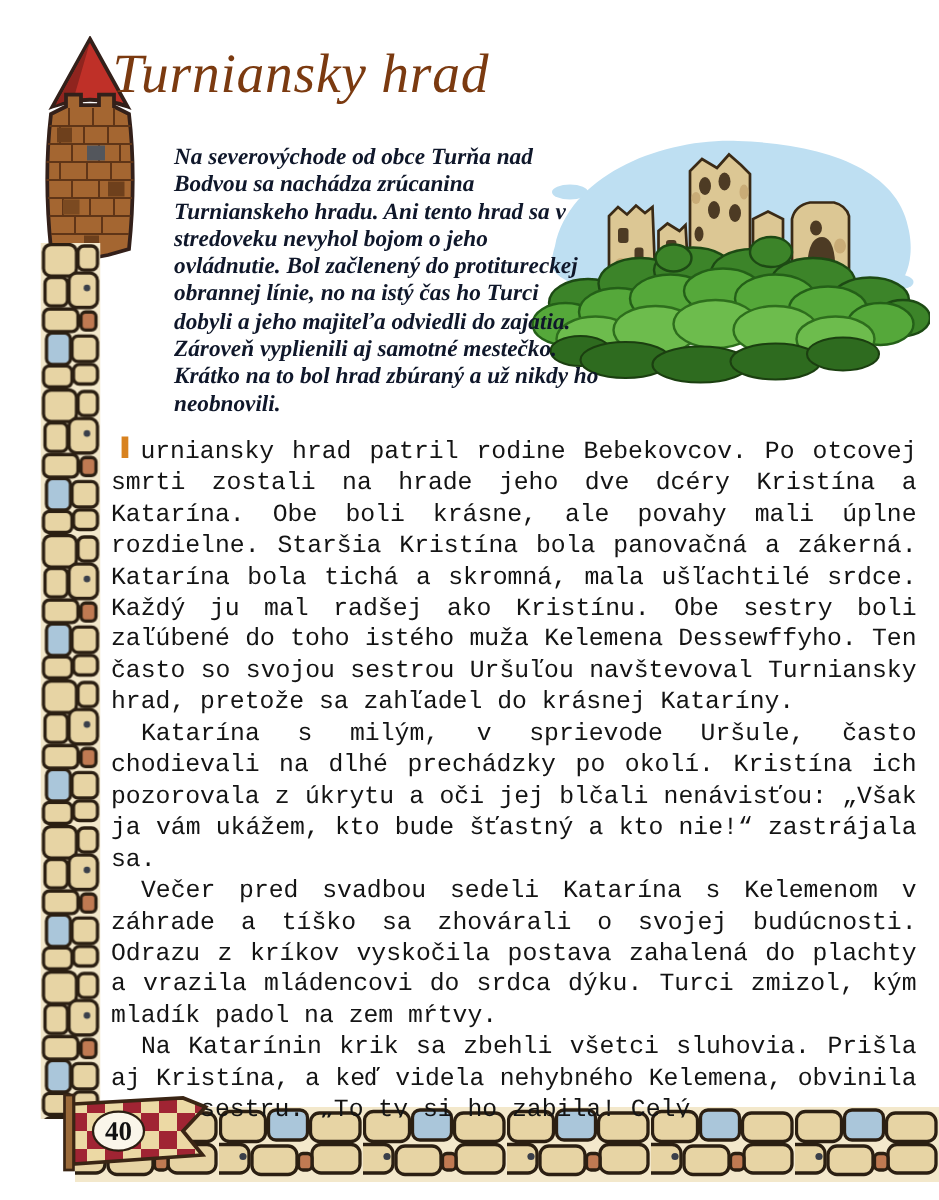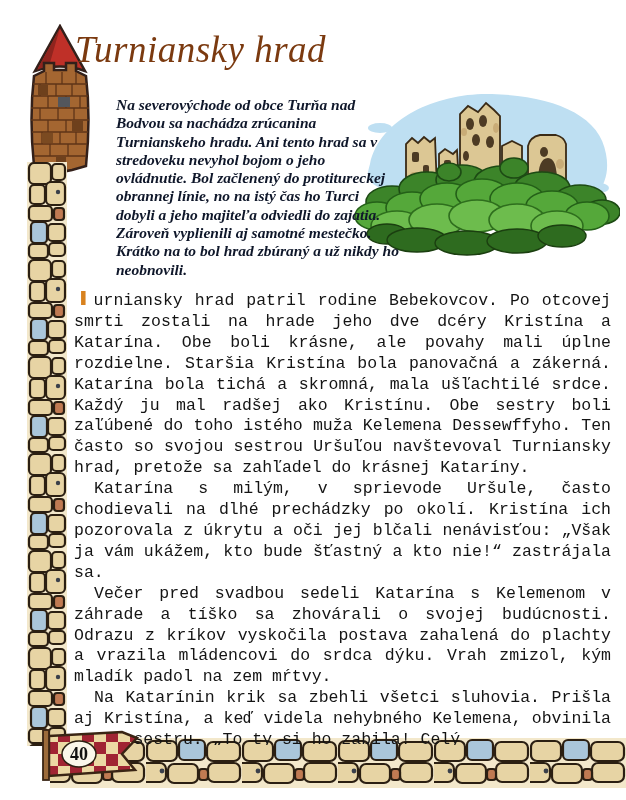--- a/index.html
+++ b/index.html
@@ -197,17 +197,17 @@
     </g>
   </svg>
 
   <h1 class="page-title">Turniansky hrad</h1>
 
   <p class="intro">Na severovýchode od obce Turňa nad Bodvou sa nachádza zrúcanina Turnianskeho hradu. Ani tento hrad sa v stredoveku nevyhol bojom o jeho ovládnutie. Bol začlenený do protitureckej obrannej línie, no na istý čas ho Turci dobyli a jeho majiteľa odviedli do zajatia. Zároveň vyplienili aj samotné mestečko. Krátko na to bol hrad zbúraný a už nikdy ho neobnovili.</p>
 
   <div class="story">
     <p class="first"><span class="dropcap">T</span><span>urniansky hrad patril rodine Bebekovcov. Po otcovej smrti zostali na hrade jeho dve dcéry Kristína a Katarína. Obe boli krásne, ale povahy mali úplne rozdielne. Staršia Kristína bola panovačná a zákerná. Katarína bola tichá a skromná, mala ušľachtilé srdce. Každý ju mal radšej ako Kristínu. Obe sestry boli zaľúbené do toho istého muža Kelemena Dessewffyho. Ten často so svojou sestrou Uršuľou navštevoval Turniansky hrad, pretože sa zahľadel do krásnej Kataríny.</span></p>
     <p>Katarína s milým, v sprievode Uršule, často chodievali na dlhé prechádzky po okolí. Kristína ich pozorovala z úkrytu a oči jej blčali nenávisťou: „Však ja vám ukážem, kto bude šťastný a kto nie!“ zastrájala sa.</p>
-    <p>Večer pred svadbou sedeli Katarína s Kelemenom v záhrade a tíško sa zhovárali o svojej budúcnosti. Odrazu z kríkov vyskočila postava zahalená do plachty a vrazila mládencovi do srdca dýku. Vrah zmizol, kým mladík padol na zem mŕtvy.</p>
+    <p>Večer pred svadbou sedeli Katarína s Kelemenom v záhrade a tíško sa zhovárali o svojej budúcnosti. Odrazu z kríkov vyskočila postava zahalená do plachty a vrazila mládencovi do srdca dýku. Turci zmizol, kým mladík padol na zem mŕtvy.</p>
     <p>Na Katarínin krik sa zbehli všetci sluhovia. Prišla aj Kristína, a keď videla nehybného Kelemena, obvinila svoju sestru. „To ty si ho zabila! Celý</p>
   </div>
 
 </div>
 
 </body></html>

